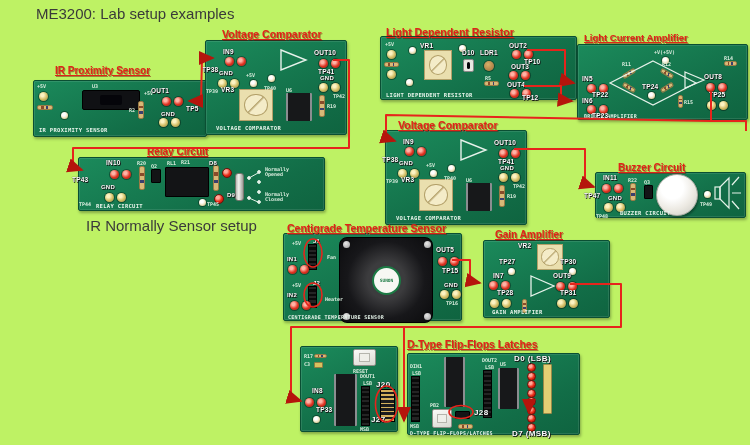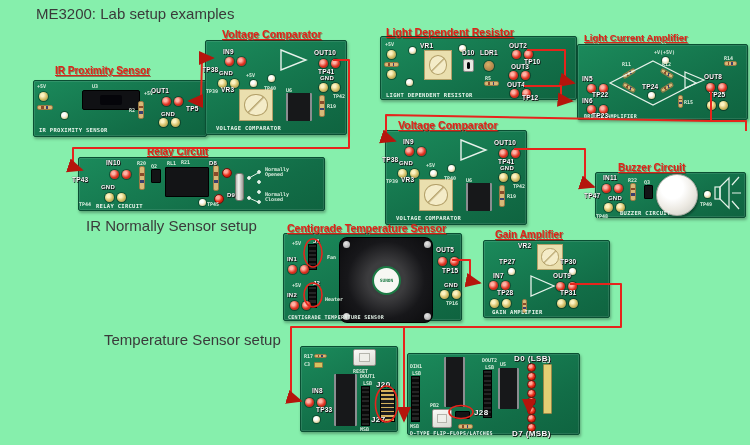--- a/index.html
+++ b/index.html
@@ -1,17 +1,17 @@
 <!DOCTYPE html>
 <html><head>
 <meta charset="utf-8">
 <style>
   * { box-sizing: border-box; margin: 0; padding: 0; }
   html,body { background:#fff; }
-  #canvas { position:relative; width:750px; height:445px; background:#86efac; overflow:hidden;
+  #canvas { position:relative; width:750px; height:445px; background:#bef264; overflow:hidden;
             font-family:"Liberation Sans", sans-serif; }
   .h1 { position:absolute; color:#3a3a3a; white-space:nowrap; z-index:5; }
   
   .b { position:absolute; background:linear-gradient(155deg,#1b8a5b,#126d47 70%,#0f6440);
        border:1px solid #0a4f33; border-radius:2px; z-index:2;
        box-shadow:1px 2px 3px rgba(0,0,0,.30), inset 0 0 0 1px rgba(255,255,255,.10); }
   
   .rl { position:absolute; color:#e02318; font-weight:bold; text-decoration:underline;
         white-space:nowrap; z-index:40; text-shadow:1px 1px 0 rgba(110,0,0,.45); }
   
@@ -70,31 +70,31 @@
   .tri, .dia, .spk, .sw { position:absolute; z-index:14; }
   #wires { position:absolute; left:0; top:0; z-index:50; pointer-events:none; }
 </style>
 </head>
 <body>
 
 <div id="canvas">
 
   <div class="h1" style="left:36px;top:5px;font-size:15px">ME3200:  Lab setup examples</div>
   <div class="h1" style="left:86px;top:217px;font-size:15px">IR Normally Sensor setup</div>
-  <div class="h1" style="left:104px;top:331px;font-size:15px">Temperature Sensor setup</div>
 
   <div class="rl" style="left:55px;top:65px;font-size:10px">IR Proximity Sensor</div>
   <div class="rl" style="left:222px;top:28px;font-size:10.5px">Voltage Comparator</div>
   <div class="rl" style="left:386px;top:26px;font-size:10.5px">Light Dependent Resistor</div>
   <div class="rl" style="left:584px;top:32px;font-size:9.5px">Light Current Amplifier</div>
   <div class="rl" style="left:147px;top:146px;font-size:10px">Relay Circuit</div>
   <div class="rl" style="left:398px;top:119px;font-size:10.5px">Voltage Comparator</div>
   <div class="rl" style="left:618px;top:162px;font-size:10px">Buzzer Circuit</div>
   <div class="rl" style="left:287px;top:222px;font-size:10.5px">Centigrade Temperature Sensor</div>
   <div class="rl" style="left:495px;top:229px;font-size:10px">Gain Amplifier</div>
+  <div class="rl" style="left:407px;top:338px;font-size:10.5px">D-Type Flip-Flops Latches</div>
 
   <div class="b" style="left:33px;top:80px;width:174px;height:57px">
     <span class="ts" style="left:3px;top:2px">+5V</span>
     <i class="pad py" style="left:5px;top:11px"></i>
     <i class="rh" style="left:3px;top:24px;width:16px;height:5px"></i>
     <i class="pad pw" style="left:27px;top:31px"></i>
     <span class="ts" style="left:58px;top:2px">U3</span>
     <i class="mod" style="left:48px;top:9px;width:58px;height:20px"></i>
     <span class="ts" style="left:110px;top:9px">+5V</span>
     <i class="rv" style="left:104px;top:20px;width:6px;height:18px"></i>

